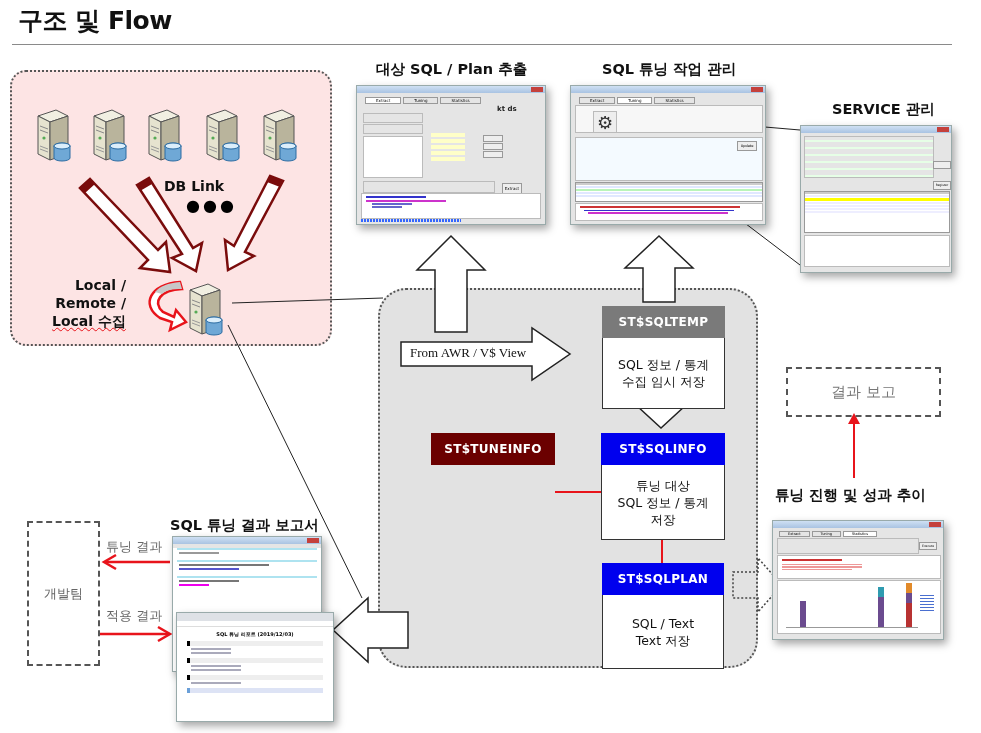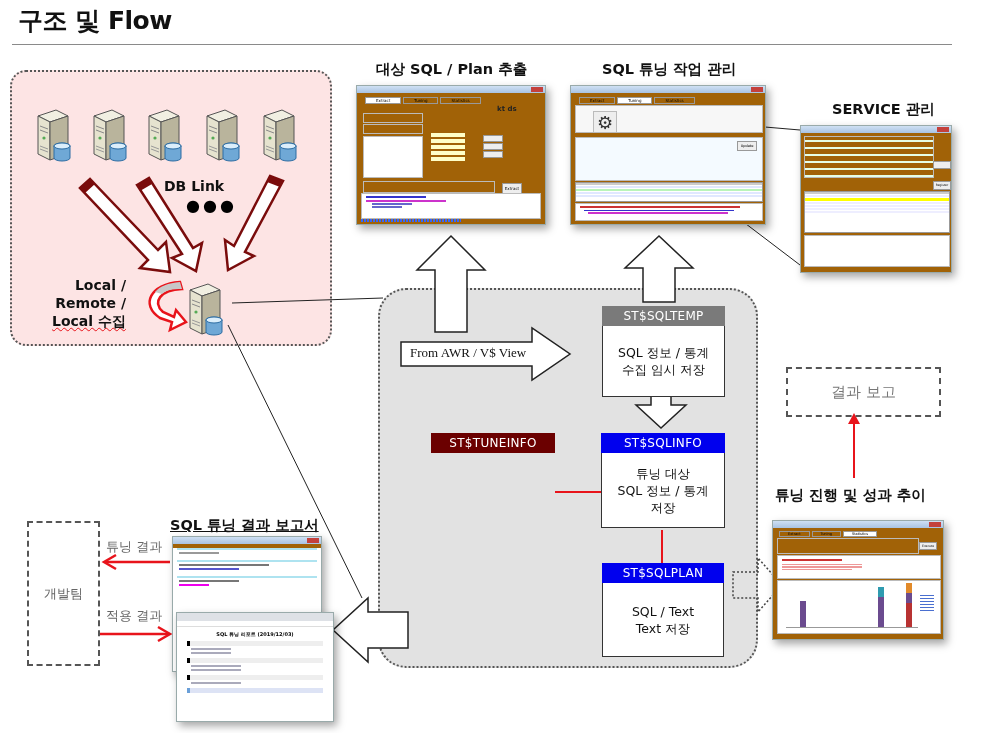--- a/index.html
+++ b/index.html
@@ -3,26 +3,26 @@
 <meta charset="utf-8">
 <style>
   html,body{margin:0;padding:0;background:#fff;}
   body{width:981px;height:733px;position:relative;overflow:hidden;font-family:"DejaVu Sans",sans-serif;}
   .abs{position:absolute;}
   .title{left:18px;top:4px;font-size:25px;font-weight:bold;color:#111;letter-spacing:-0.5px;}
   .title-rule{left:12px;top:44px;width:940px;height:1px;background:#8a8a8a;}
   .src-panel{left:10px;top:70px;width:322px;height:276px;background:#fde4e4;border:2px dotted #555;border-radius:16px;box-sizing:border-box;}
   .core-panel{left:378px;top:288px;width:380px;height:380px;background:#e2e2e2;border:2px dotted #555;border-radius:28px;box-sizing:border-box;}
   .lbl{font-weight:bold;font-size:14px;color:#111;text-align:center;white-space:nowrap;}
-  .shot{background:#a16207;border:1px solid #9aa;box-shadow:3px 4px 8px rgba(0,0,0,.35);overflow:hidden;}
+  .shot{background:#e5e5e5;border:1px solid #9aa;box-shadow:3px 4px 8px rgba(0,0,0,.35);overflow:hidden;}
   .shot .tb{height:7px;background:linear-gradient(#cfe0f3,#a9c3e2);}
   .shot .tb .x{position:absolute;right:2px;top:1px;width:12px;height:5px;background:#c4413c;}
   .shot .body{position:relative;}
   .tbl{border:1px solid #666;box-sizing:border-box;}
-  .tbl .hd{height:20px;color:#fff;font-weight:normal;font-size:12px;display:flex;align-items:center;justify-content:center;letter-spacing:0.3px;}
+  .tbl .hd{height:32px;color:#fff;font-weight:bold;font-size:12px;display:flex;align-items:center;justify-content:center;letter-spacing:0.3px;}
   .tbl .bd{background:#fff;border:1px solid #333;border-top:none;font-size:12.5px;display:flex;align-items:center;justify-content:center;text-align:center;line-height:17px;color:#111;}
   .dash-box{border:2px dashed #555;box-sizing:border-box;color:#777;display:flex;align-items:center;justify-content:center;font-size:15px;}
   .side-lbl{font-size:13px;color:#666;}
   svg{position:absolute;left:0;top:0;}
 </style>
 </head>
 <body>
 
 <div class="abs title">구조 및 Flow</div>
 <div class="abs title-rule"></div>
@@ -165,21 +165,21 @@
         <line x1="6" y1="41" x2="14" y2="44" stroke="#999"></line>
         <ellipse cx="28" cy="38" rx="8" ry="3" fill="#cfe6f7" stroke="#2d6da3"></ellipse>
         <path d="M20,38 L20,50 A8,3 0 0 0 36,50 L36,38" fill="#6fa8d6" stroke="#2d6da3"></path>
         <ellipse cx="28" cy="38" rx="8" ry="3" fill="#dbeefb" stroke="#2d6da3"></ellipse>
       </svg></div>
   </div>
 
 <div class="abs lbl" style="left:376px;top:60px;font-size:14.5px;">대상 SQL / Plan 추출</div>
 <div class="abs lbl" style="left:602px;top:60px;font-size:14.5px;">SQL 튜닝 작업 관리</div>
 <div class="abs lbl" style="left:832px;top:100px;font-size:14.5px;">SERVICE 관리</div>
-<div class="abs lbl" style="left:170px;top:516px;font-size:14.5px;text-decoration:underline;">SQL 튜닝 결과 보고서</div>
+<div class="abs lbl" style="left:170px;top:516px;font-size:14.5px;">SQL 튜닝 결과 보고서</div>
 <div class="abs lbl" style="left:775px;top:486px;font-size:14.5px;">튜닝 진행 및 성과 추이</div>
 
 <div class="abs shot" style="left:356px;top:85px;width:188px;height:138px;">
   <div class="tb" style="position:relative;">
       <span class="x"></span>
     </div>
   <div class="body" style="height:130px;">
     <div class="abs" style="left:8px;top:4px;display:flex;gap:2px;font-size:4px;">
       <span style="border:1px solid #999;padding:0 10px;background:#fff;">Extract</span>
       <span style="border:1px solid #999;padding:0 10px;">Tuning</span>

